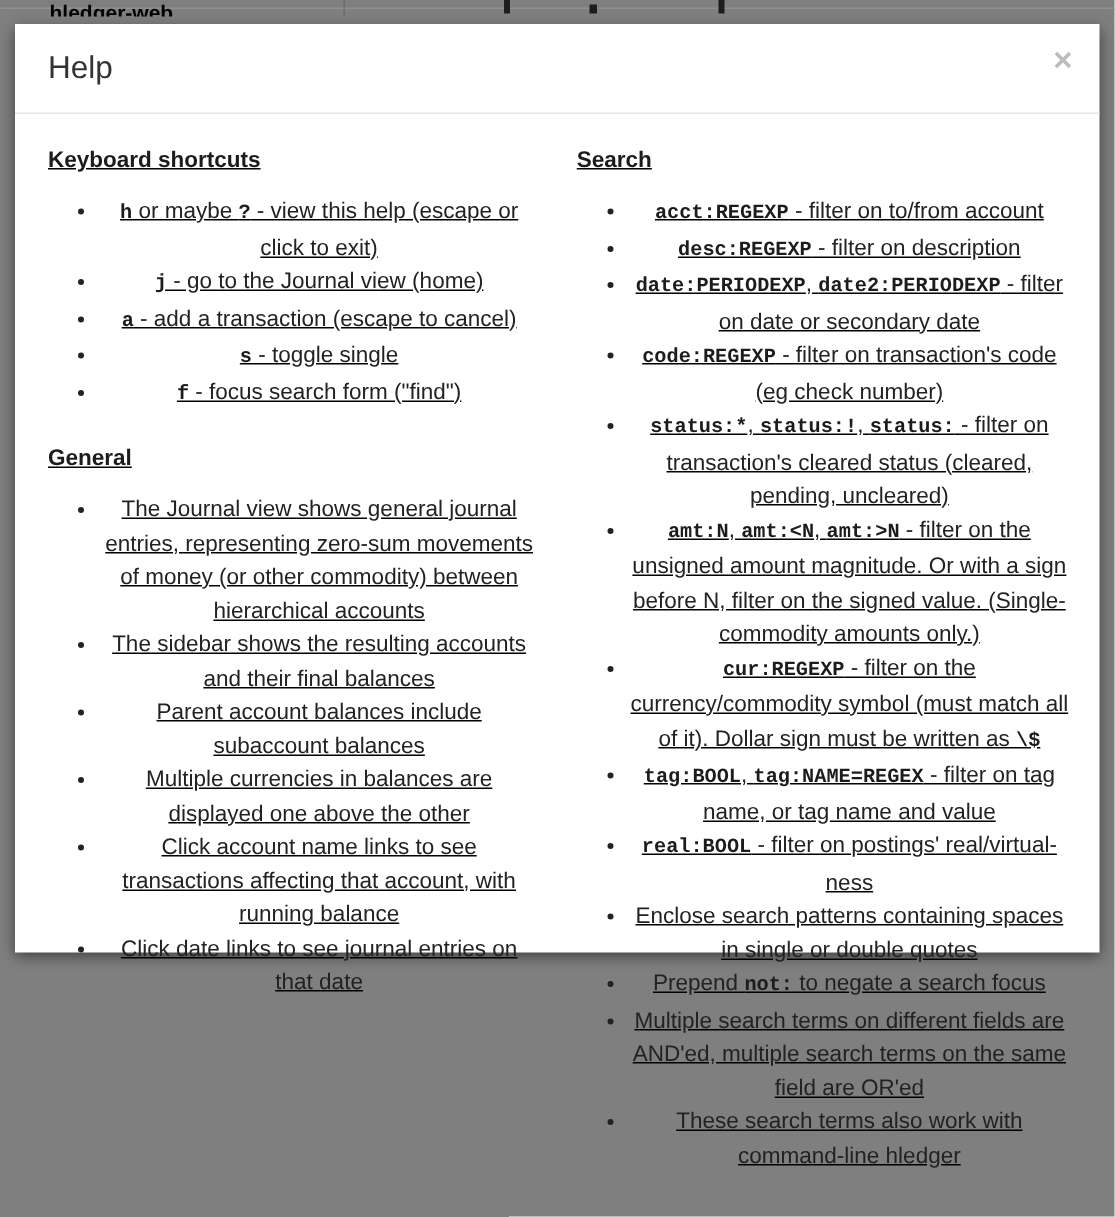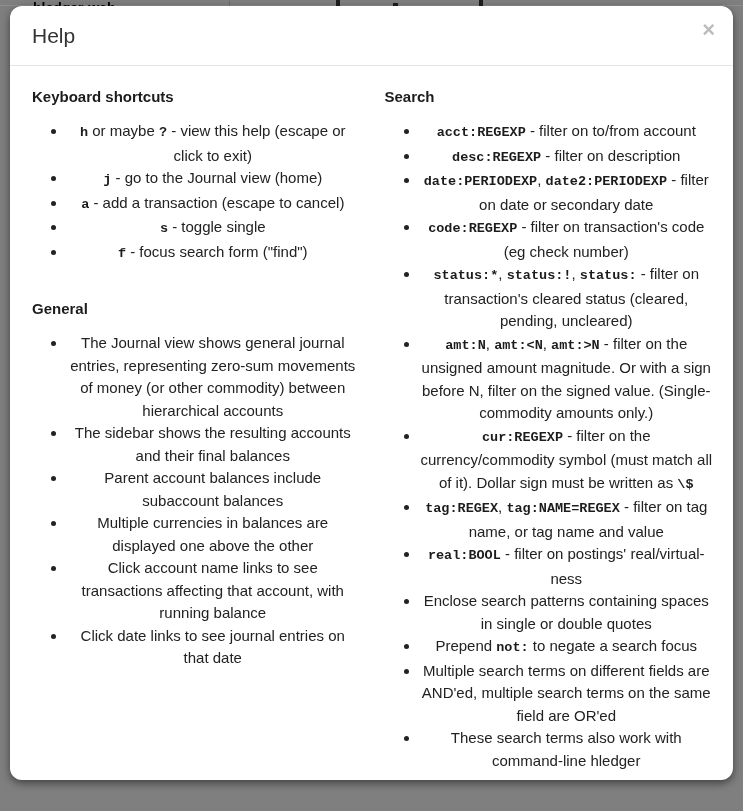--- a/index.html
+++ b/index.html
@@ -31,24 +31,24 @@
     color: #000000; text-decoration: underline;
     line-height: 16px;
   }
   .frag { position: absolute; background: #1d1d1d; }
   .frag1 { left: 336px; top: 0; width: 4px;  height: 9px; }
   .frag2 { left: 393px; top: 3px; width: 5px; height: 6px; }
   .frag3 { left: 479px; top: 0; width: 4px;  height: 9px; }
 
   
   .modal {
-    position: absolute; left: 10px; top: 6px;
-    width: 723px; height: 774px;
+    position: absolute; left: 10px; top: 16px;
+    width: 723px; height: 619px;
     background: #ffffff;
-    border-radius: 12px;
+    border-radius: 0;
     box-shadow: 0 3px 9px rgba(0,0,0,0.5);
   }
   .modal-header {
     position: relative;
     height: 60px;
     padding: 18px 20px 0 22px;
     border-bottom: 1px solid #e5e5e5;
   }
   .modal-title {
     margin: 0;
@@ -59,30 +59,30 @@
     position: absolute; top: 12px; right: 16px;
     border: none; background: none; padding: 2px;
     font-size: 22px; font-weight: bold; line-height: 20px;
     color: #bcbcbc; cursor: pointer;
     font-family: "Liberation Sans", sans-serif;
   }
   .modal-body {
     display: flex;
     padding: 14px 20px 20px 22px;
   }
-  .col { width: 50%; }
+  .col { width: 50%; text-decoration: underline; }
   .col-left  { padding-right: 14px; }
   .col-right { padding-left: 12px; }
 
   .section-heading {
     margin: 8px 0 0 0;
     font-size: 15px; font-weight: bold; color: #1c1c1c;
     line-height: 18px;
   }
-  .section + .section .section-heading { margin-top: 35px; }
+  .section + .section .section-heading { margin-top: 22px; }
   ul.help-list {
     margin: 14px 0 0 0;
     padding: 0 0 0 35px;
     list-style: disc;
   }
   ul.help-list li {
     font-size: 15px;
     line-height: 22.5px;
     color: #222222;
     text-align: center;
@@ -140,21 +140,21 @@
       <div class="section">
         <h4 class="section-heading">Search</h4>
         <ul class="help-list">
             <li><code>acct:REGEXP</code><span> - filter on to/from account</span></li>
             <li><code>desc:REGEXP</code><span> - filter on description</span></li>
             <li><code>date:PERIODEXP</code><span>, </span><code>date2:PERIODEXP</code><span> - filter on date or secondary date</span></li>
             <li><code>code:REGEXP</code><span> - filter on transaction's code (eg check number)</span></li>
             <li><code>status:*</code><span>, </span><code>status:!</code><span>, </span><code>status:</code><span> - filter on transaction's cleared status (cleared, pending, uncleared)</span></li>
             <li><code>amt:N</code><span>, </span><code>amt:&lt;N</code><span>, </span><code>amt:&gt;N</code><span> - filter on the unsigned amount magnitude. Or with a sign before N, filter on the signed value. (Single-commodity amounts only.)</span></li>
             <li><code>cur:REGEXP</code><span> - filter on the currency/commodity symbol (must match all of it). Dollar sign must be written as </span><code>\$</code></li>
-            <li><code>tag:REGEX</code><span>, </span><code>tag:NAME=REGEX</code><span> - filter on tag name, or tag name and value</span></li>
+            <li><code>tag:BOOL</code><span>, </span><code>tag:NAME=REGEX</code><span> - filter on tag name, or tag name and value</span></li>
             <li><code>real:BOOL</code><span> - filter on postings' real/virtual-ness</span></li>
             <li><span>Enclose search patterns containing spaces in single or double quotes</span></li>
             <li><span>Prepend </span><code>not:</code><span> to negate a search focus</span></li>
             <li><span>Multiple search terms on different fields are AND'ed, multiple search terms on the same field are OR'ed</span></li>
             <li><span>These search terms also work with command-line hledger</span></li>
           </ul>
       </div>
     </div>
   </div>
 </div>

